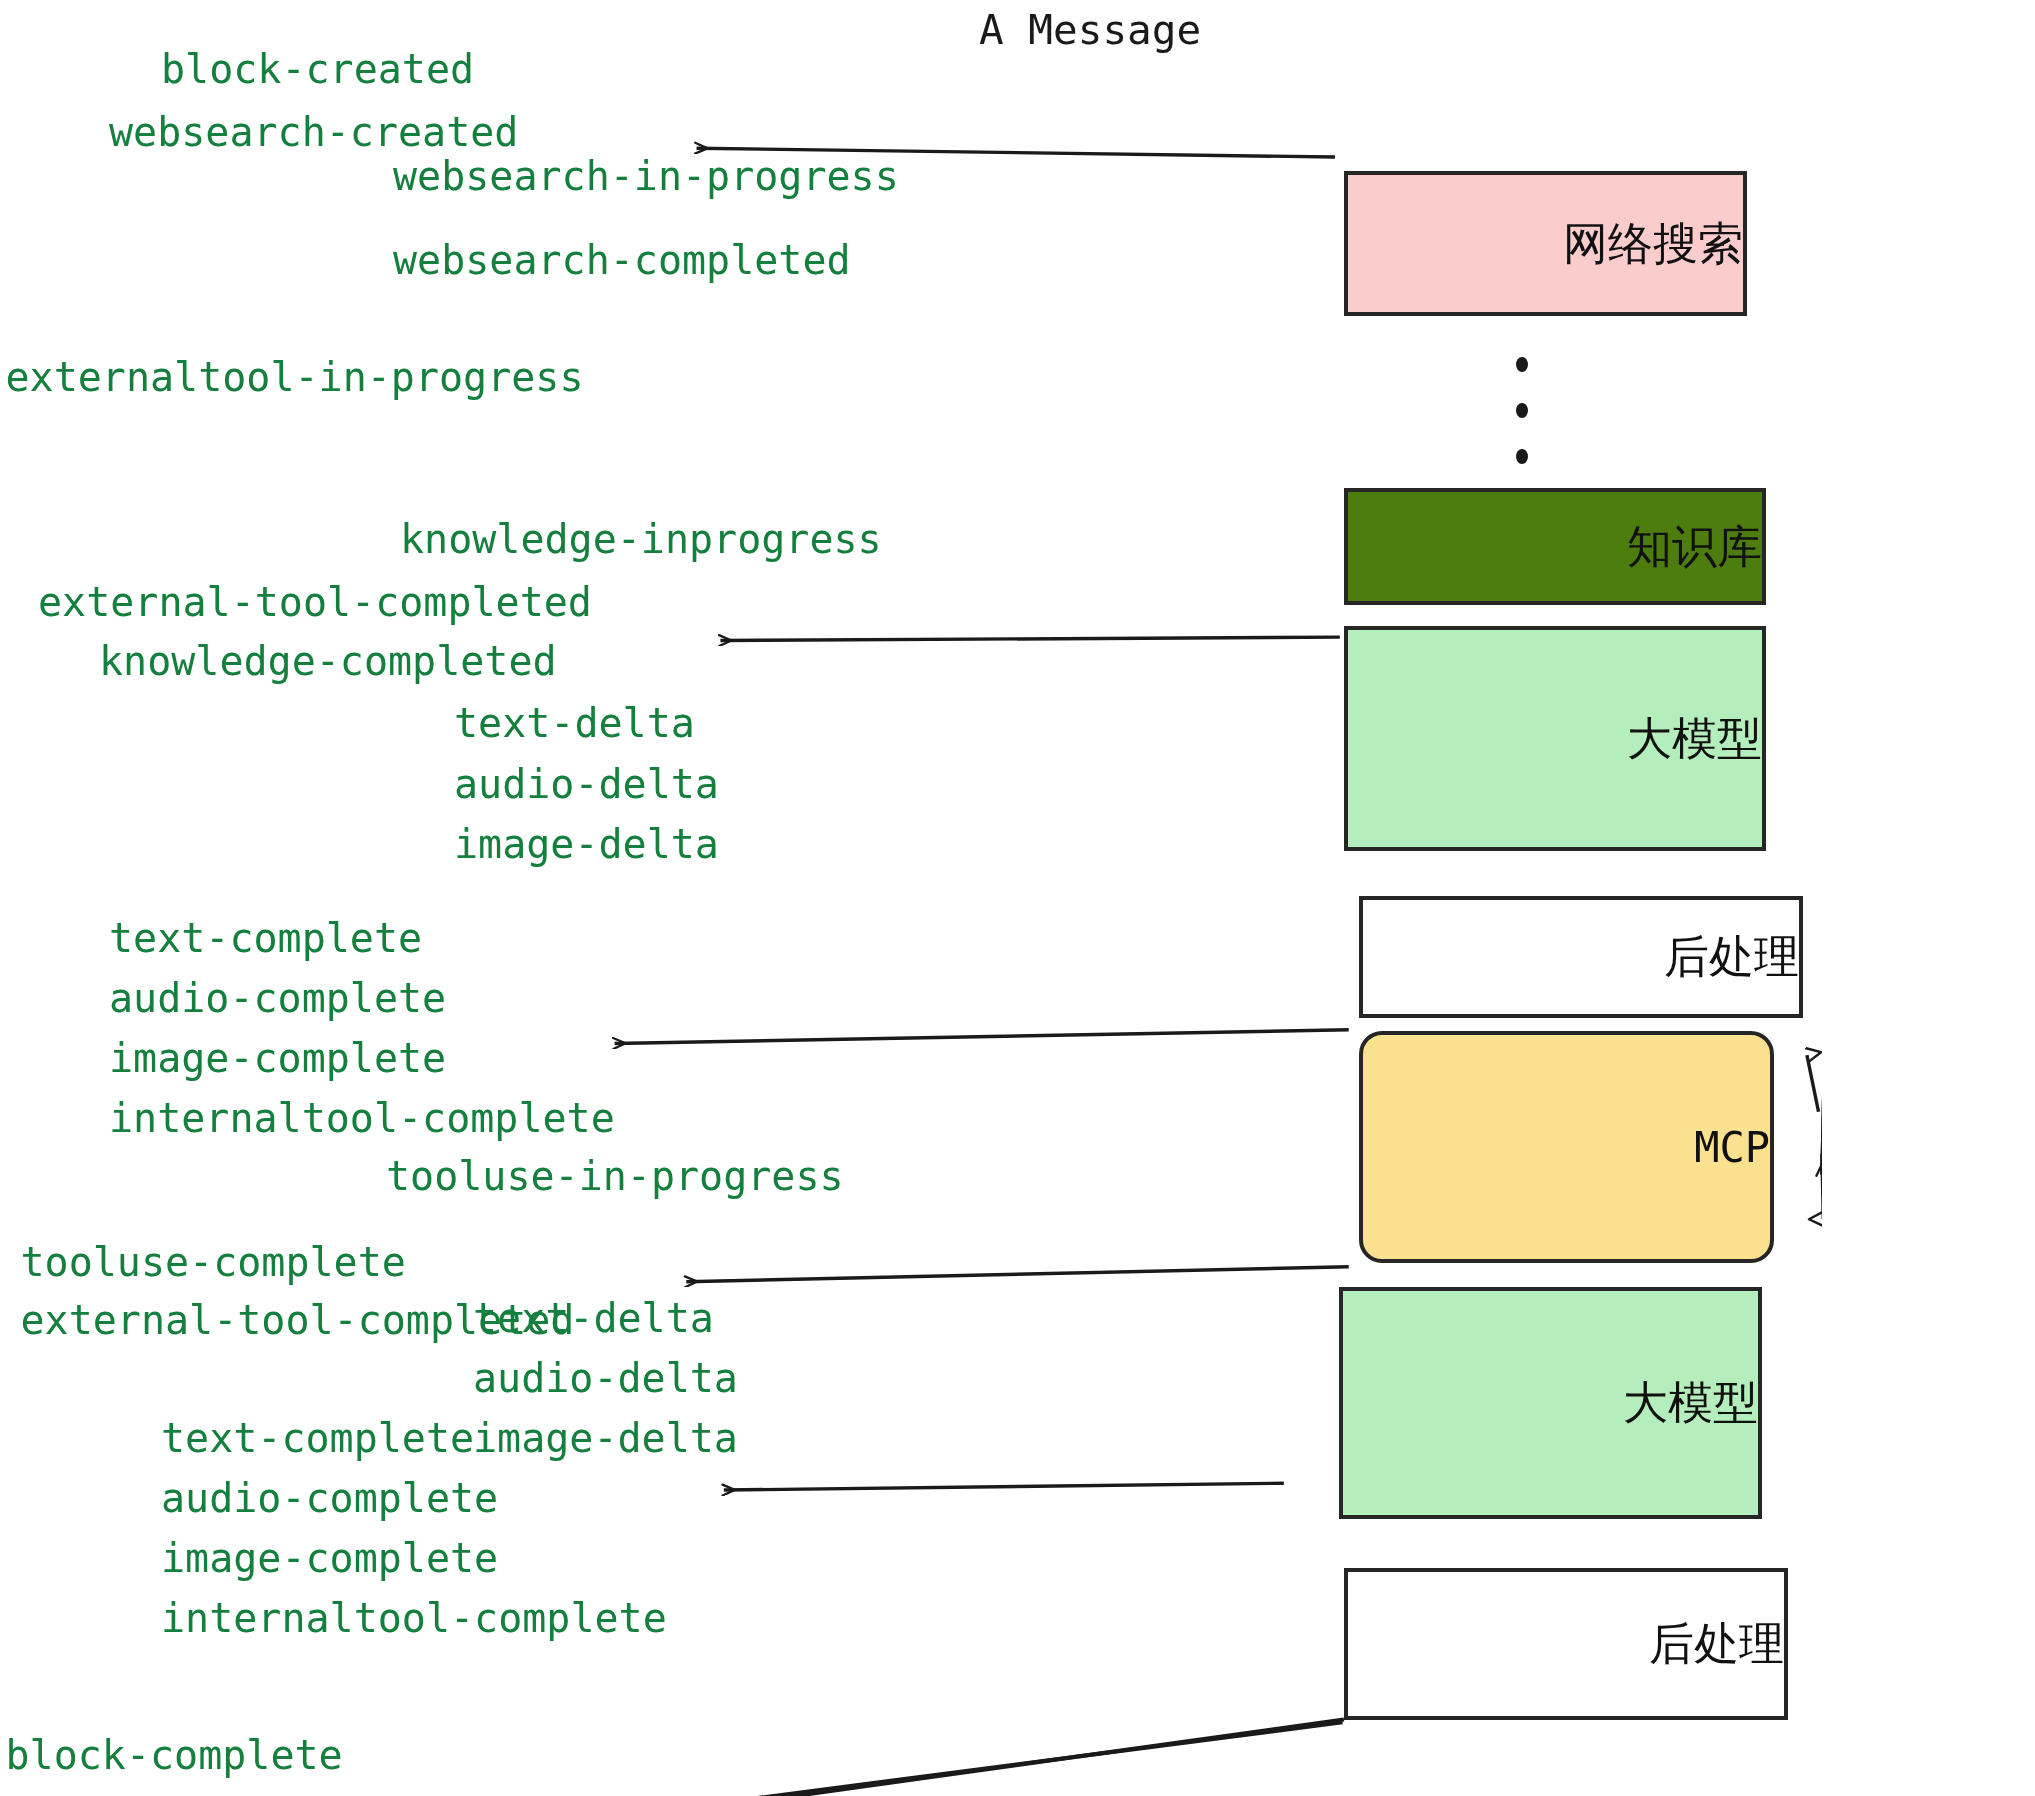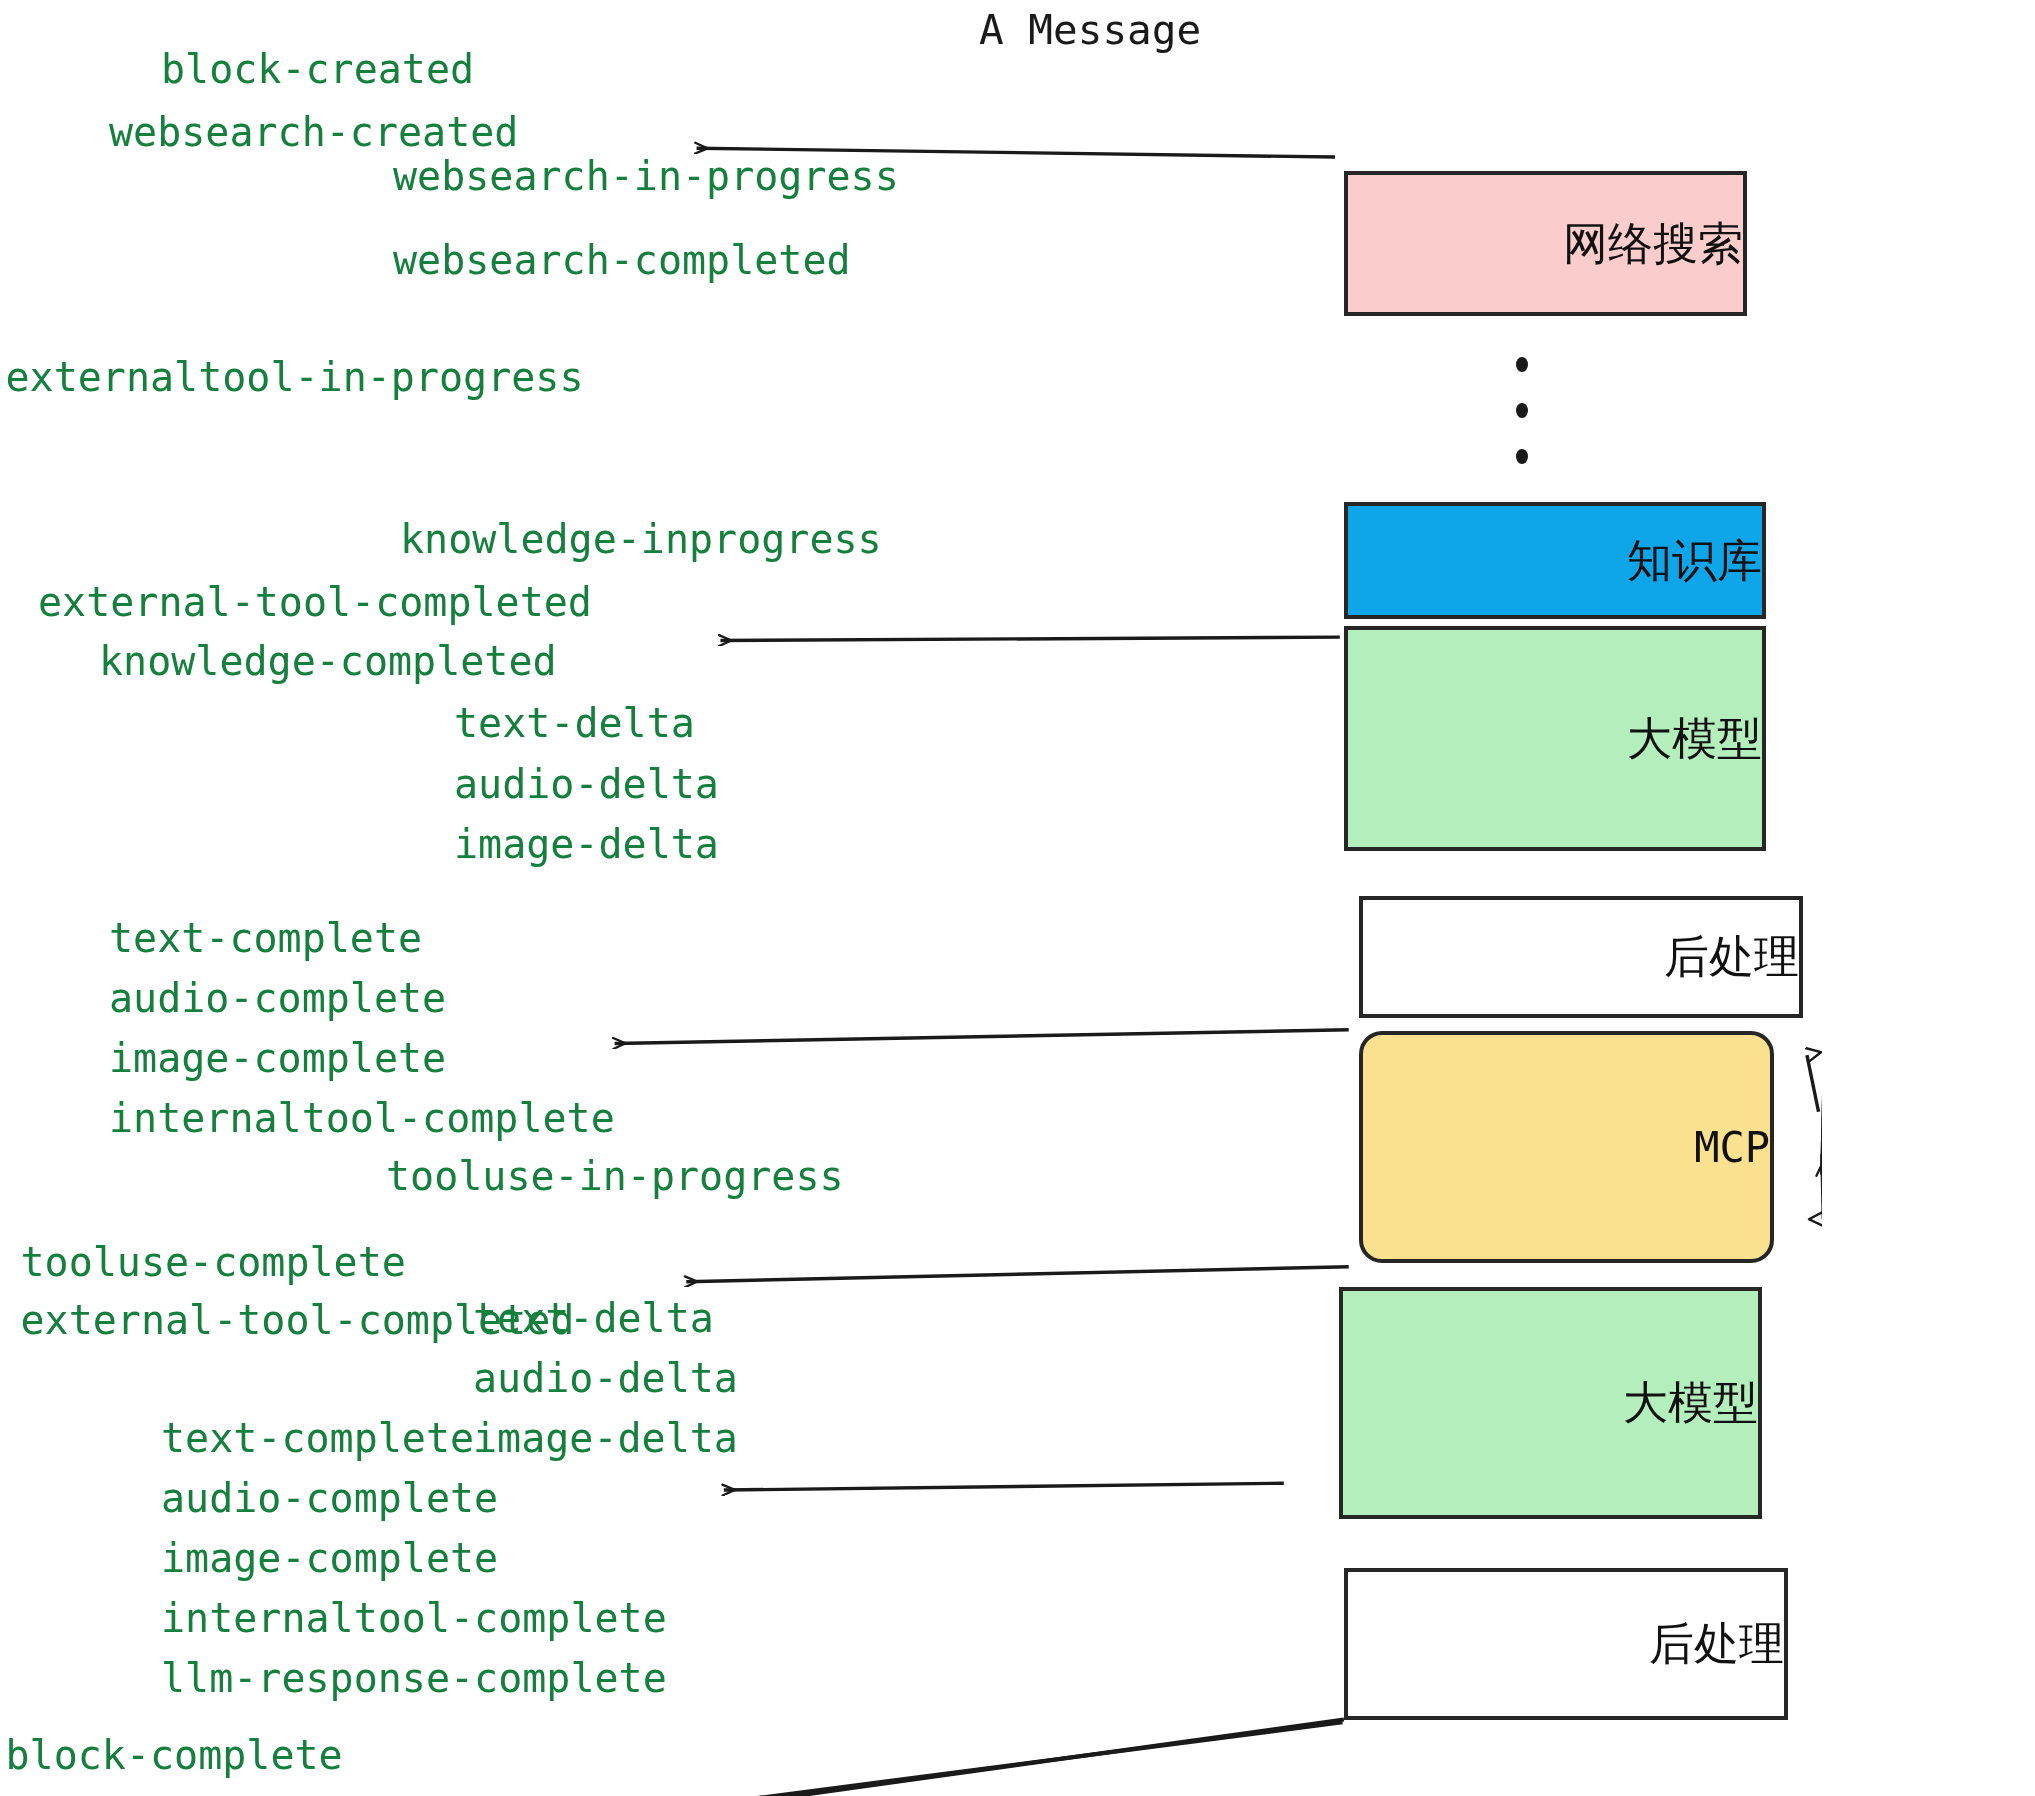--- a/index.html
+++ b/index.html
@@ -132,29 +132,28 @@
   <div class="ev" style="left:20.5px;top:1300px;">external-tool-completed</div>
 
   <div class="ev" style="left:473px;top:1298px;">text-delta</div>
   <div class="ev" style="left:473px;top:1358px;">audio-delta</div>
   <div class="ev" style="left:473px;top:1418px;">image-delta</div>
 
   <div class="ev" style="left:161px;top:1418px;">text-complete</div>
   <div class="ev" style="left:161px;top:1478px;">audio-complete</div>
   <div class="ev" style="left:161px;top:1538px;">image-complete</div>
   <div class="ev" style="left:161px;top:1598px;">internaltool-complete</div>
-  <div class="ev" style="left:161px;top:1658px;">llm-response-complete</div>
 
   <div class="ev" style="left:5.5px;top:1735px;">block-complete</div>
 
   <div class="box" style="left:1344px;top:171px;width:403px;height:145px;background:#fbcccc;">
     <span>网络搜索</span>
   </div>
 
-  <div class="box" style="left:1344px;top:502px;width:422px;height:117px;background:#0ea5e9;">
+  <div class="box" style="left:1344px;top:488px;width:422px;height:117px;background:#4d7c0f;">
     <span>知识库</span>
   </div>
 
   <div class="box" style="left:1344px;top:626px;width:422px;height:225px;background:#b4eebc;">
     <span>大模型</span>
   </div>
 
   <div class="box" style="left:1359px;top:896px;width:444px;height:122px;background:#ffffff;">
     <span>后处理</span>
   </div>

